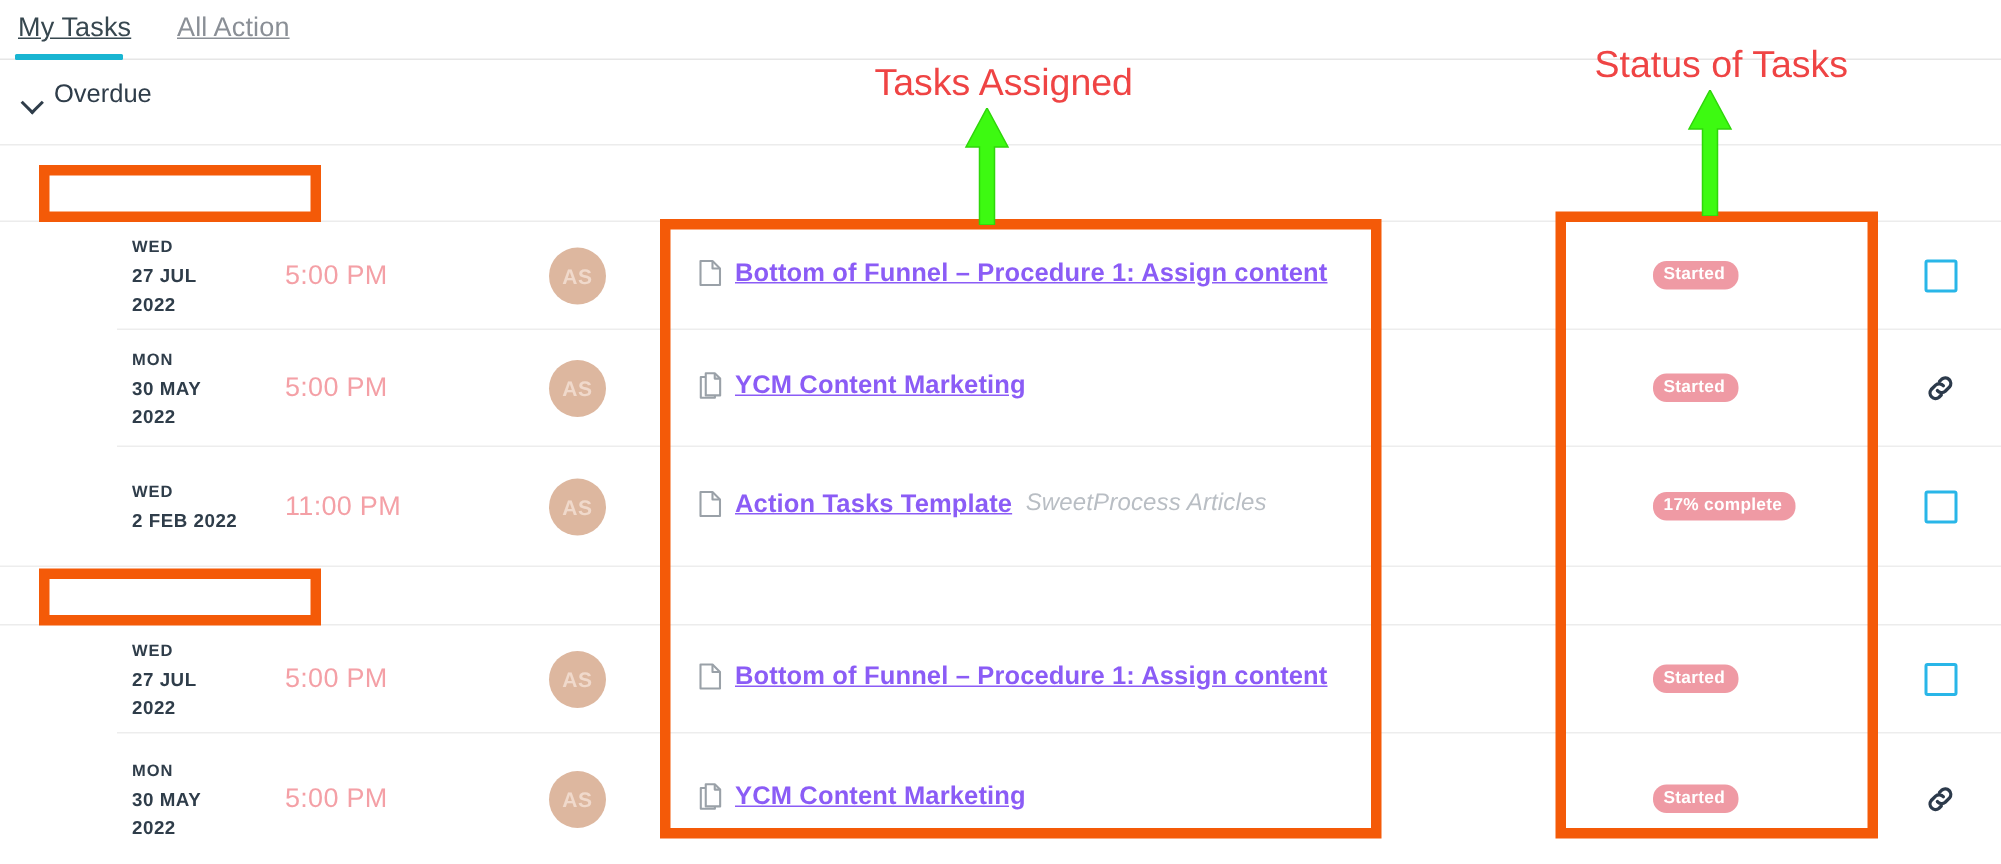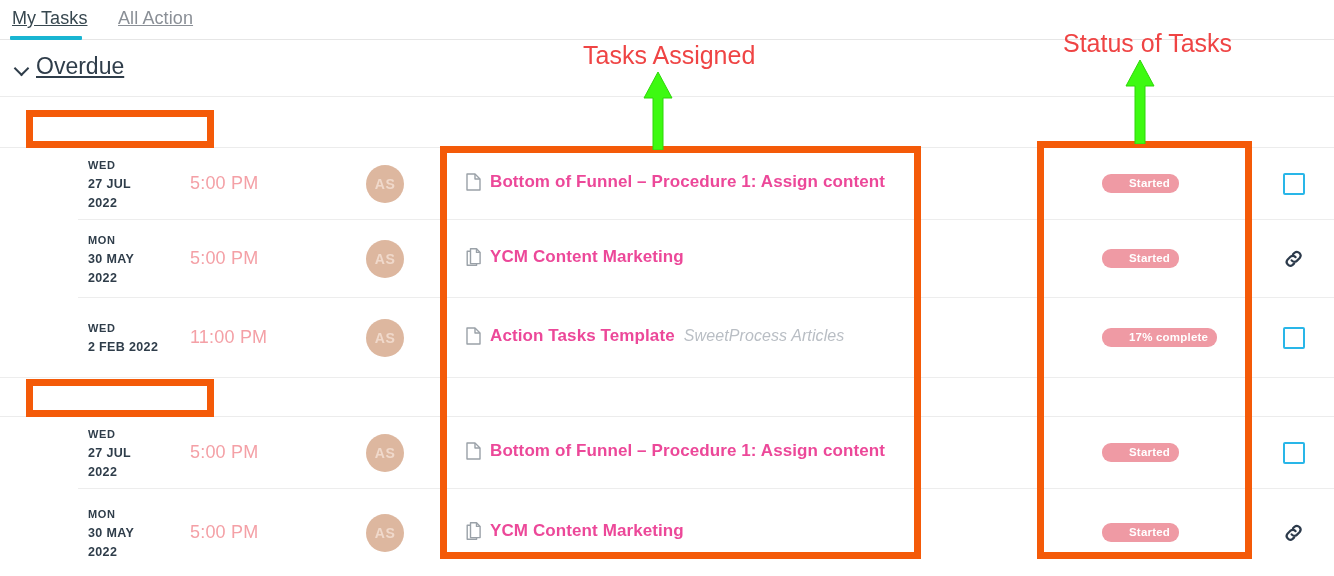--- a/index.html
+++ b/index.html
@@ -39,21 +39,21 @@
   
   .group-overdue{
     position:absolute;left:0;top:41px;width:1334px;height:56px;
     border-bottom:1px solid #ececec;box-sizing:border-box;
   }
   .group-overdue .chev{
     position:absolute;left:14px;top:19px;
   }
   .group-overdue .glabel{
     position:absolute;left:36px;top:12px;
-    font-size:23px;color:#2f3d4a;font-weight:400;text-decoration:underline;
+    font-size:17px;color:#2f3d4a;font-weight:400;
   }
 
   
   .chev{
     display:inline-block;width:16px;height:16px;position:relative;
   }
   .chev::before{
     content:"";position:absolute;left:2px;top:3px;
     width:9px;height:9px;
     border-right:2.2px solid #2f3d4a;
@@ -109,35 +109,35 @@
     display:flex;align-items:center;justify-content:center;
     letter-spacing:.5px;
   }
 
   .taskcell{
     position:absolute;left:466px;
     display:flex;align-items:center;gap:9px;
     white-space:nowrap;
   }
   .taskcell .ttitle{
-    font-size:17px;font-weight:bold;color:#ec4899;letter-spacing:.1px;
+    font-size:17px;font-weight:bold;color:#8b5cf6;letter-spacing:.1px;text-decoration:underline;
   }
   .taskcell .tsub{
     font-size:16px;font-style:italic;color:#b9bec4;letter-spacing:.1px;
   }
 
   .docicon{width:15px;height:18px;position:relative;flex:none;}
   .docicon svg{display:block;}
 
   .badge{
     position:absolute;left:1102px;
     background:#ef9aa4;
     color:#ffffff;
     font-size:11.5px;font-weight:bold;
-    padding:3px 9px 4px 27px;
+    padding:3px 9px 4px 7px;
     border-radius:9px;
     letter-spacing:.2px;
     white-space:nowrap;
   }
 
   .checkbox{
     position:absolute;left:1283px;
     width:22px;height:22px;
     border:2.5px solid #29b6e8;
     border-radius:2px;

